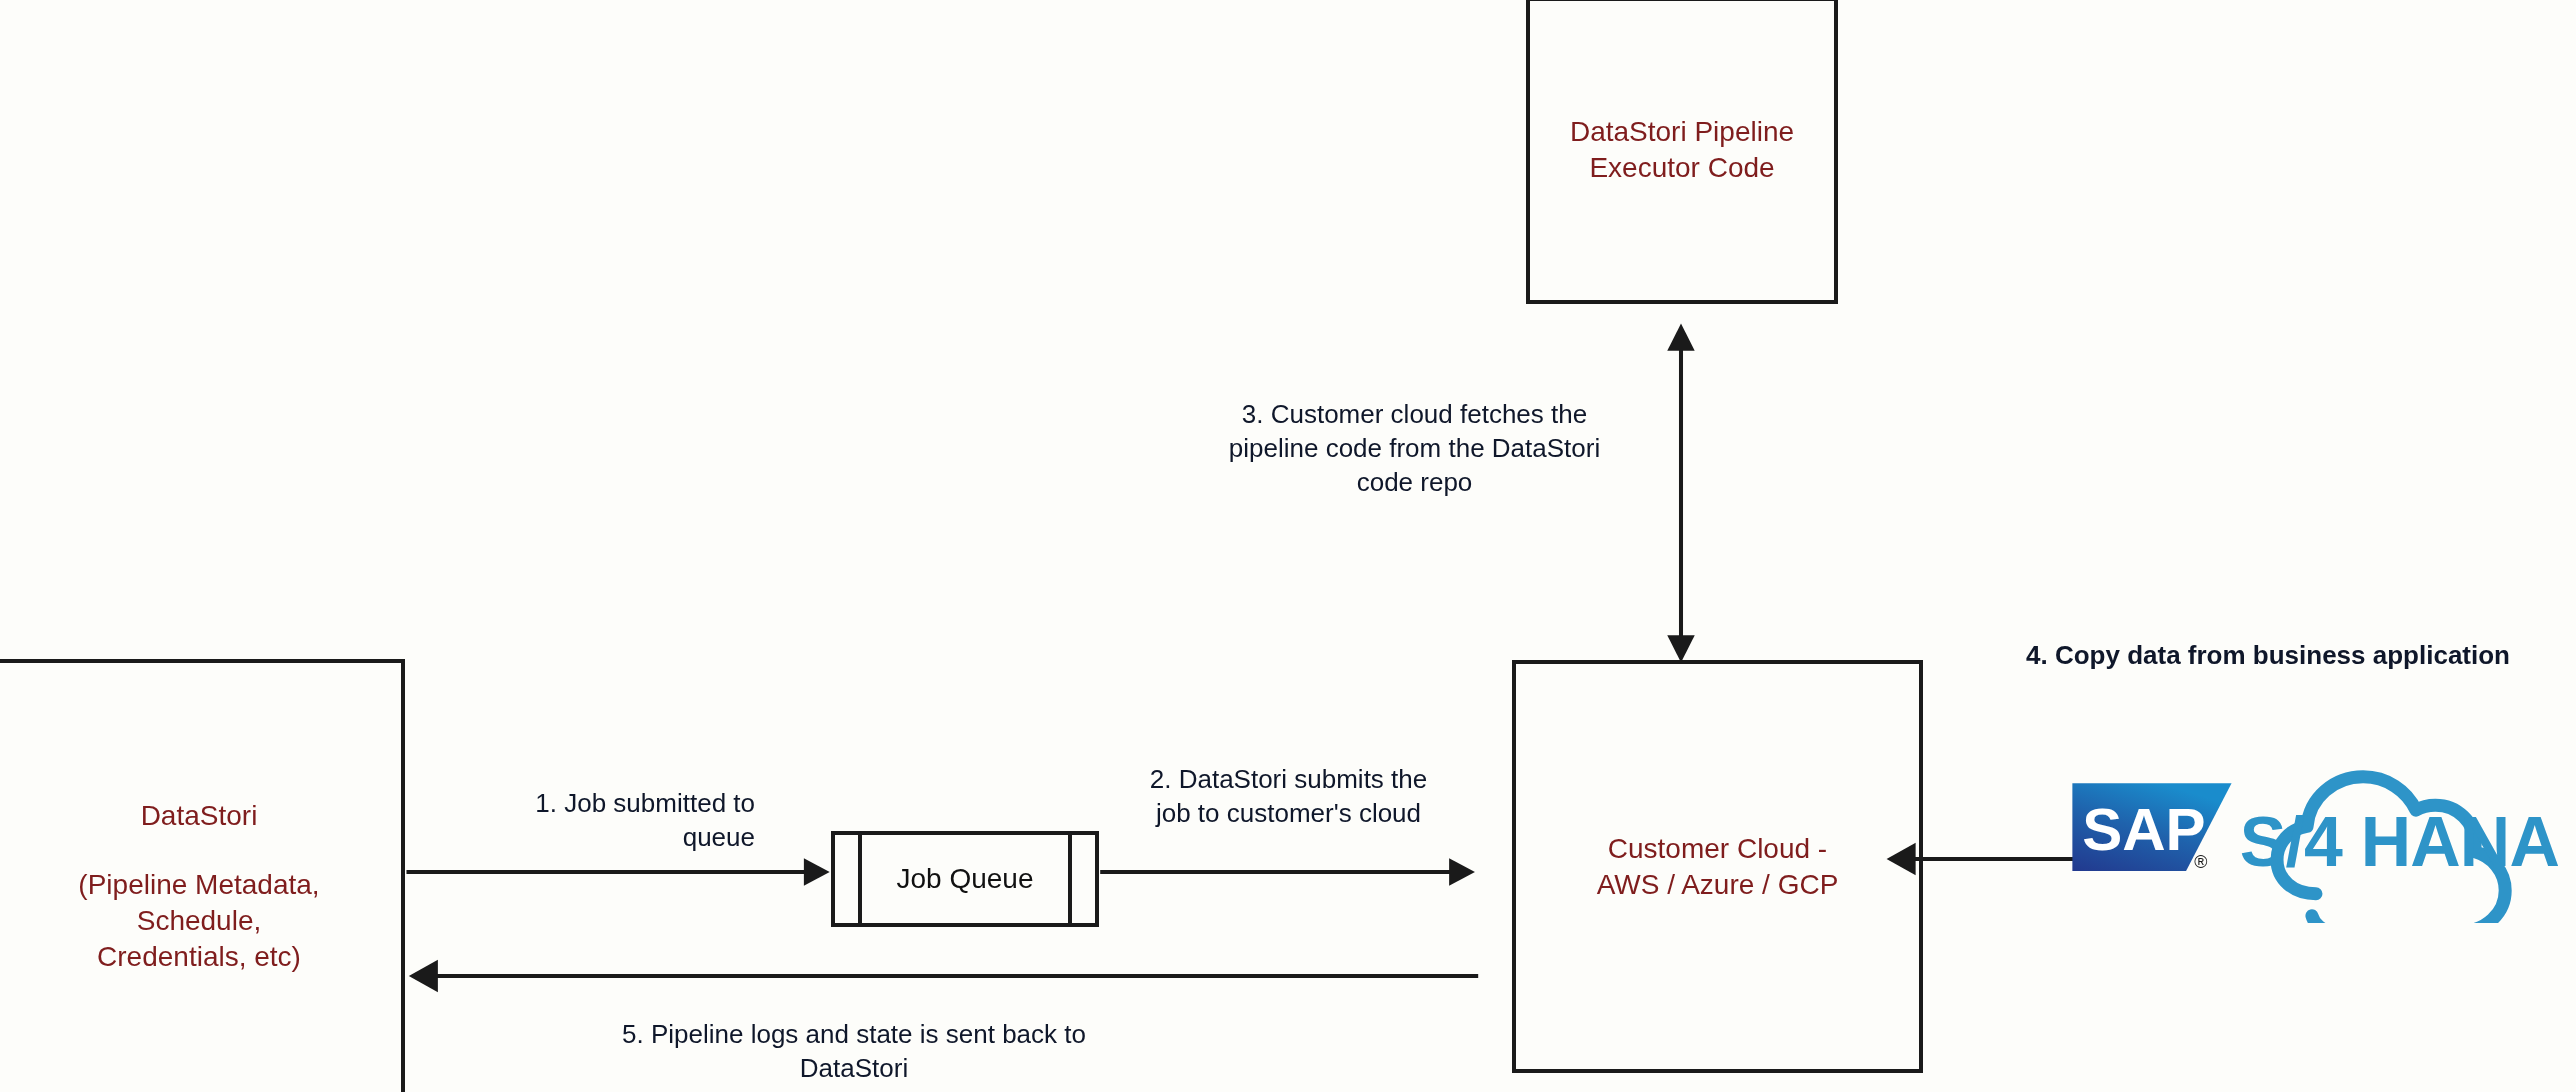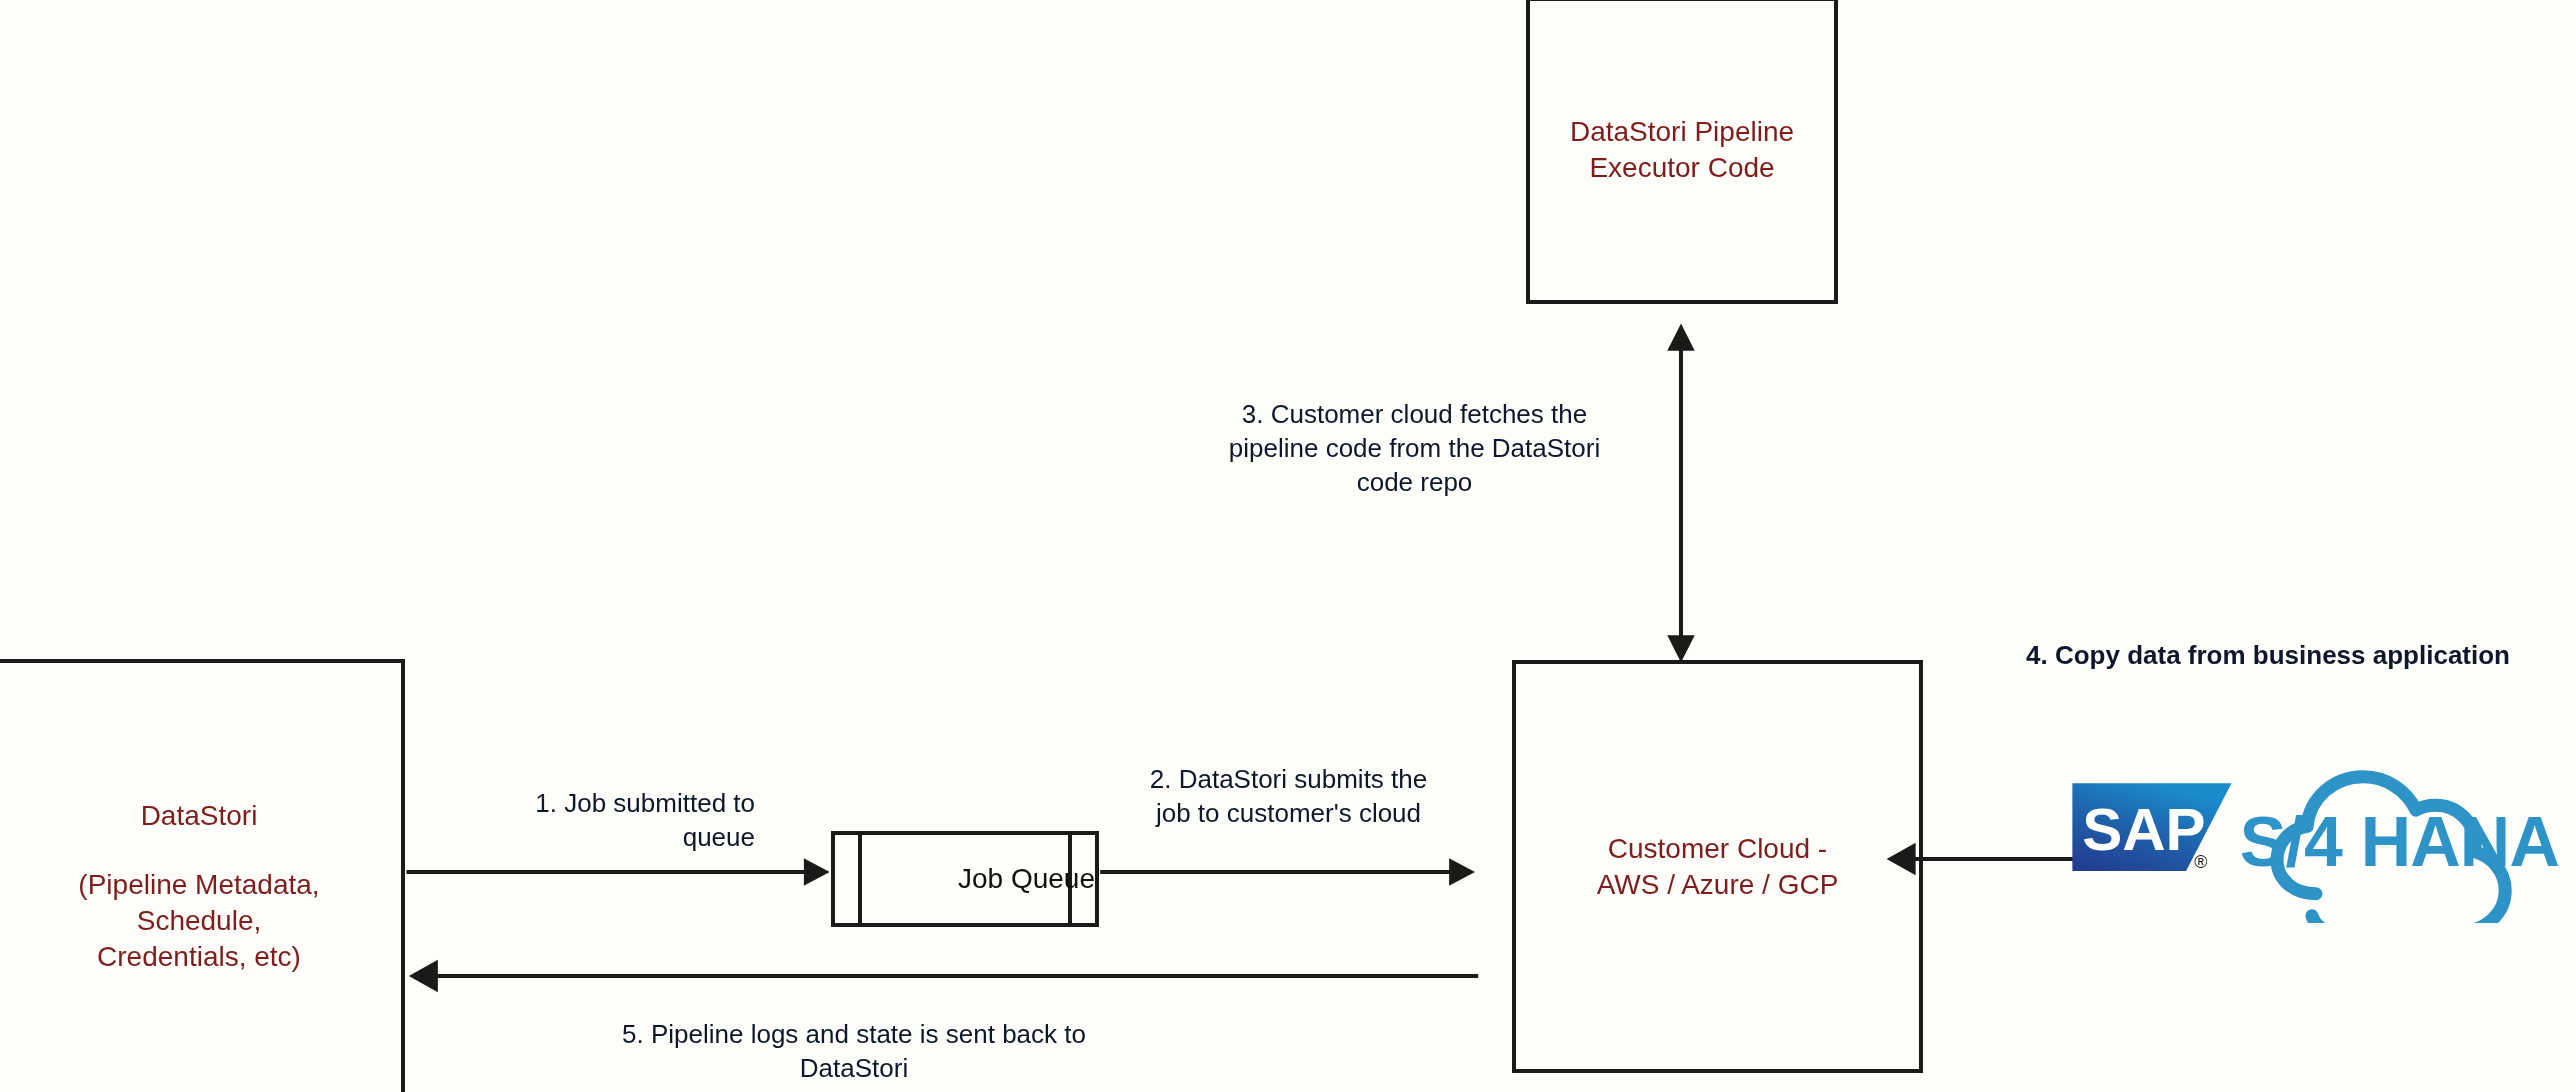--- a/index.html
+++ b/index.html
@@ -78,21 +78,21 @@
     bottom: -4.1px;
     width: 4.1px;
     background: #1a1a1a;
   }
   #jobqueue-shape .bar.left  { left: 23px; }
   #jobqueue-shape .bar.right { right: 23px; }
   #jobqueue-label {
     position: absolute;
     left: 0; right: 0; top: 50%;
     transform: translateY(-50%);
-    text-align: right;
+    text-align: center;
     font-size: 28px;
     color: #111111;
   }
 
   
   .caption {
     position: absolute;
     font-size: 26px;
     line-height: 1.30;
     text-align: center;

